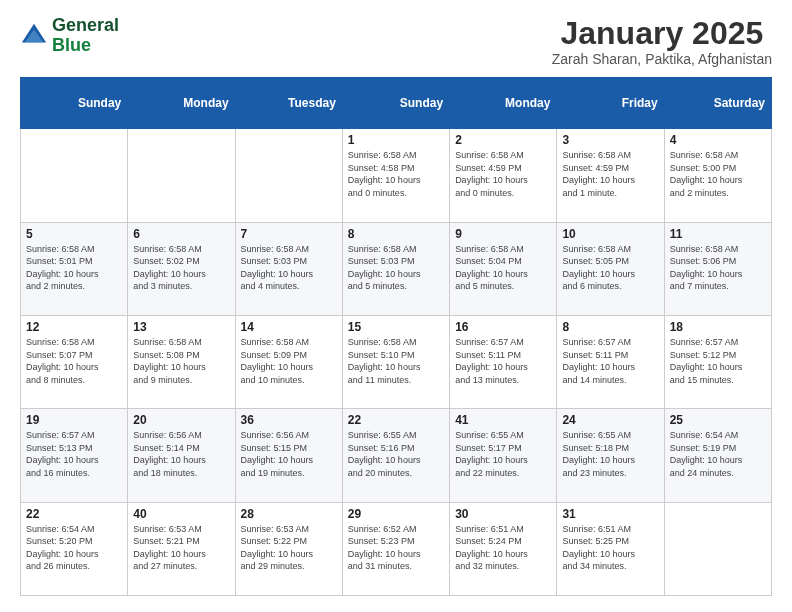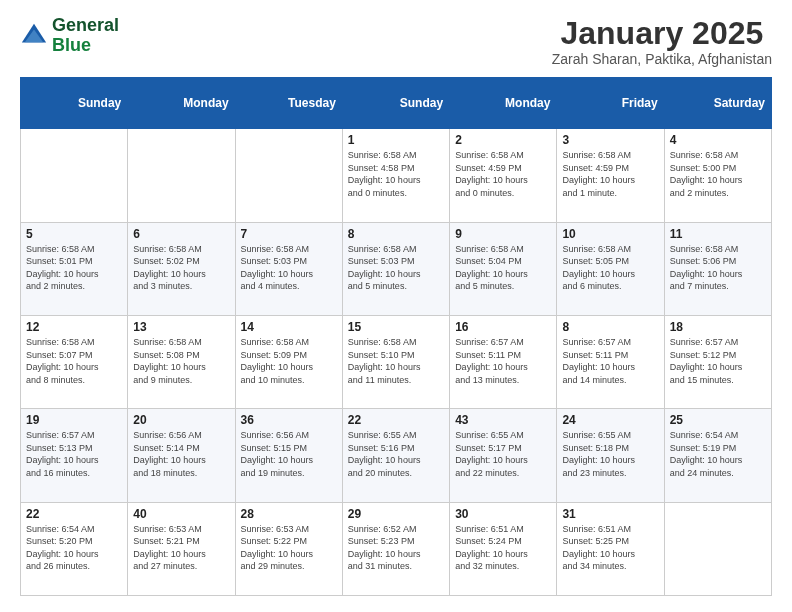--- a/index.html
+++ b/index.html
@@ -287,21 +287,21 @@
 and 19 minutes.</div>
           </td>
           <td>
             <span class="day-num">22</span>
             <div class="day-info" style="white-space: pre-line;">Sunrise: 6:55 AM
 Sunset: 5:16 PM
 Daylight: 10 hours
 and 20 minutes.</div>
           </td>
           <td>
-            <span class="day-num">43</span>
+            <span class="day-num">41</span>
             <div class="day-info" style="white-space: pre-line;">Sunrise: 6:55 AM
 Sunset: 5:17 PM
 Daylight: 10 hours
 and 22 minutes.</div>
           </td>
           <td>
             <span class="day-num">24</span>
             <div class="day-info" style="white-space: pre-line;">Sunrise: 6:55 AM
 Sunset: 5:18 PM
 Daylight: 10 hours

